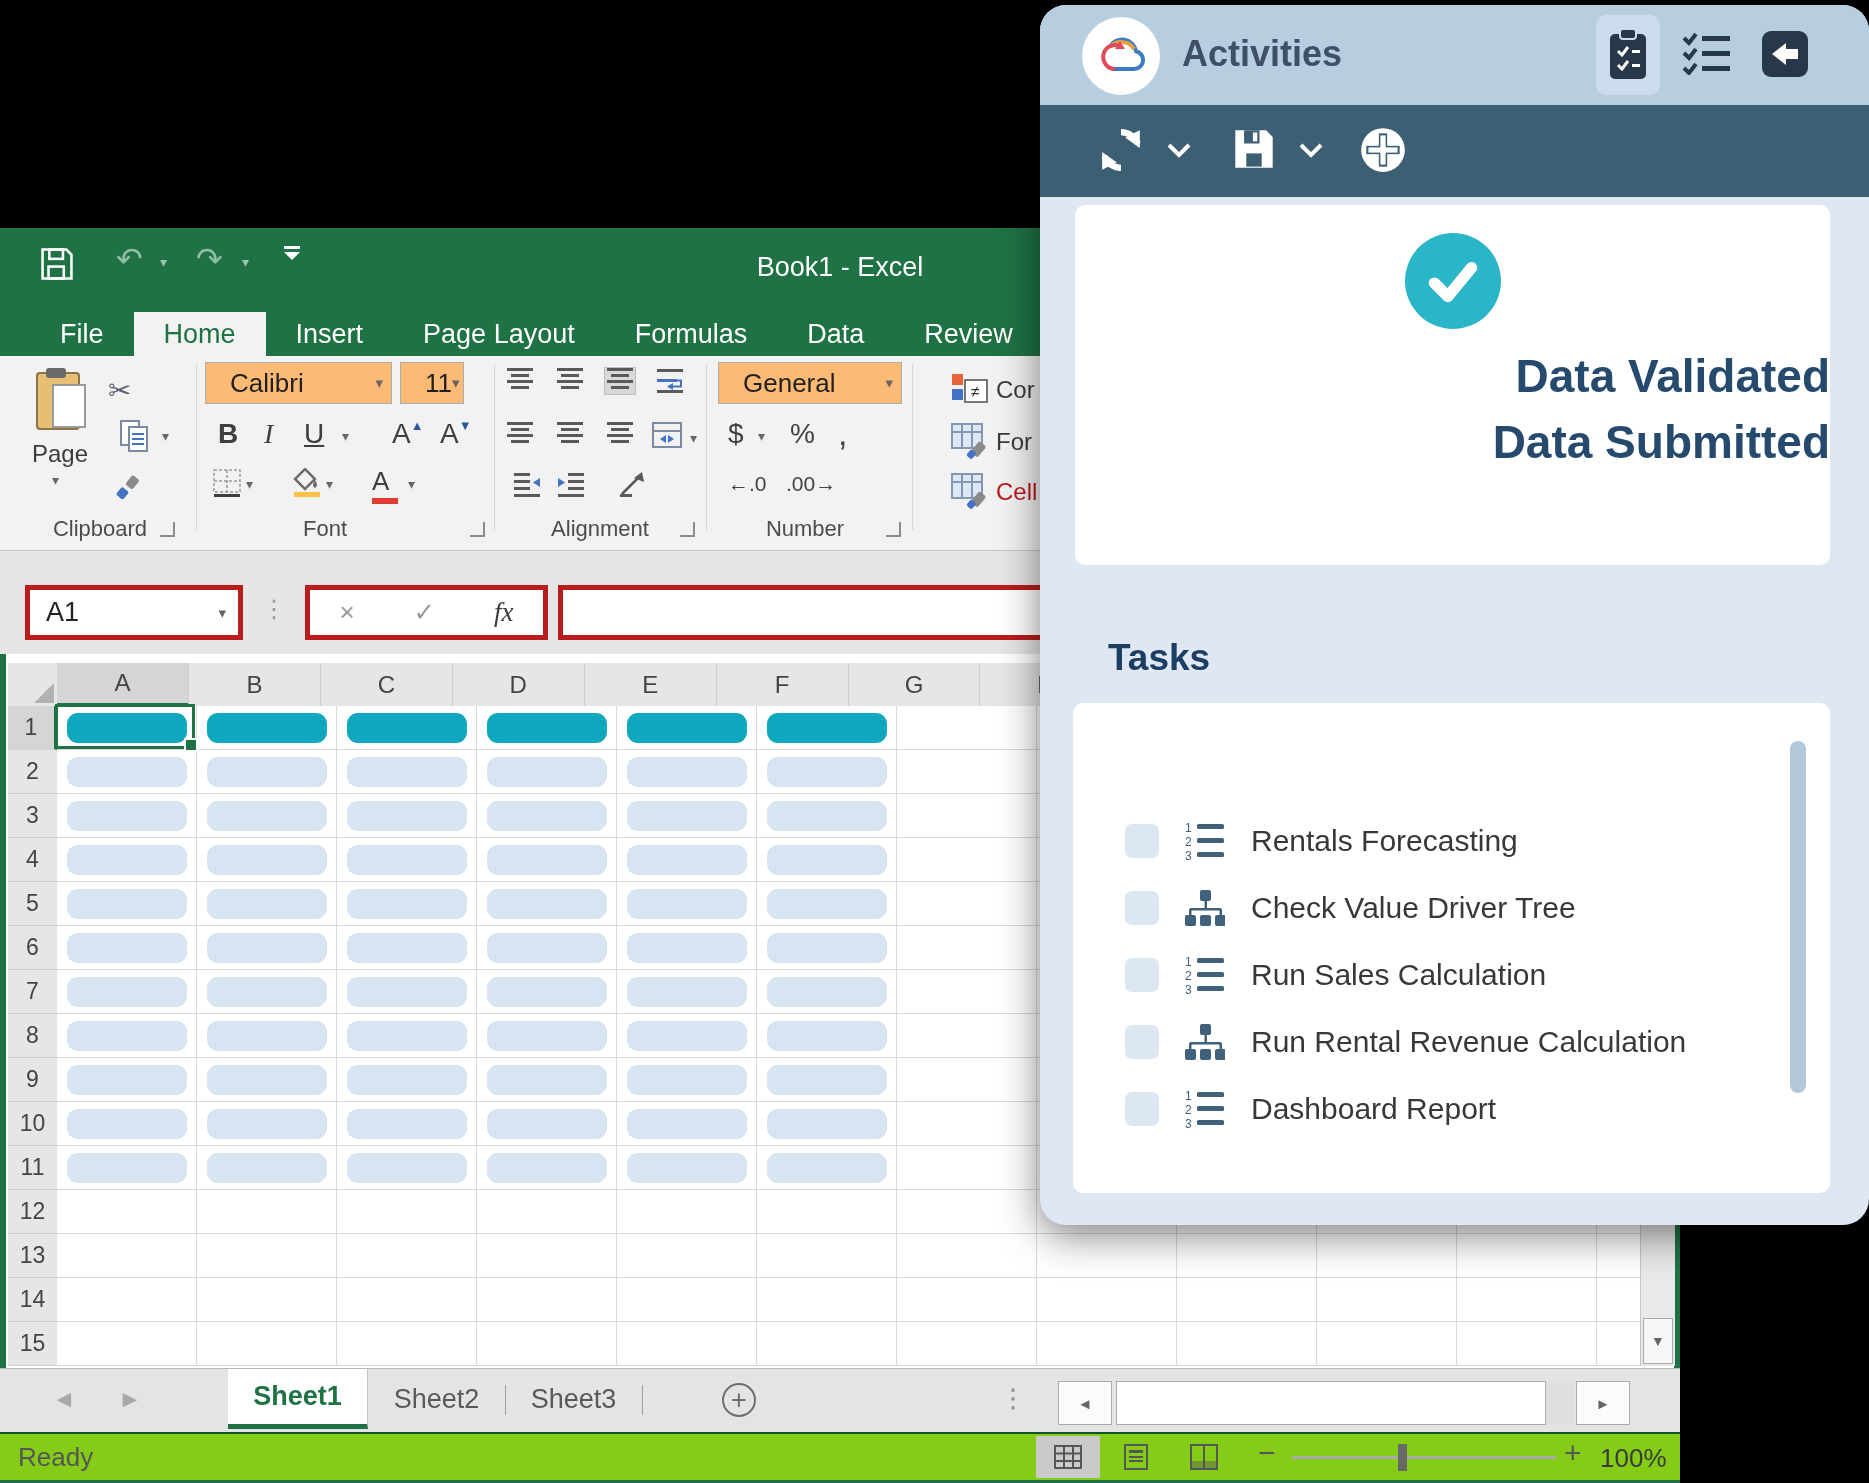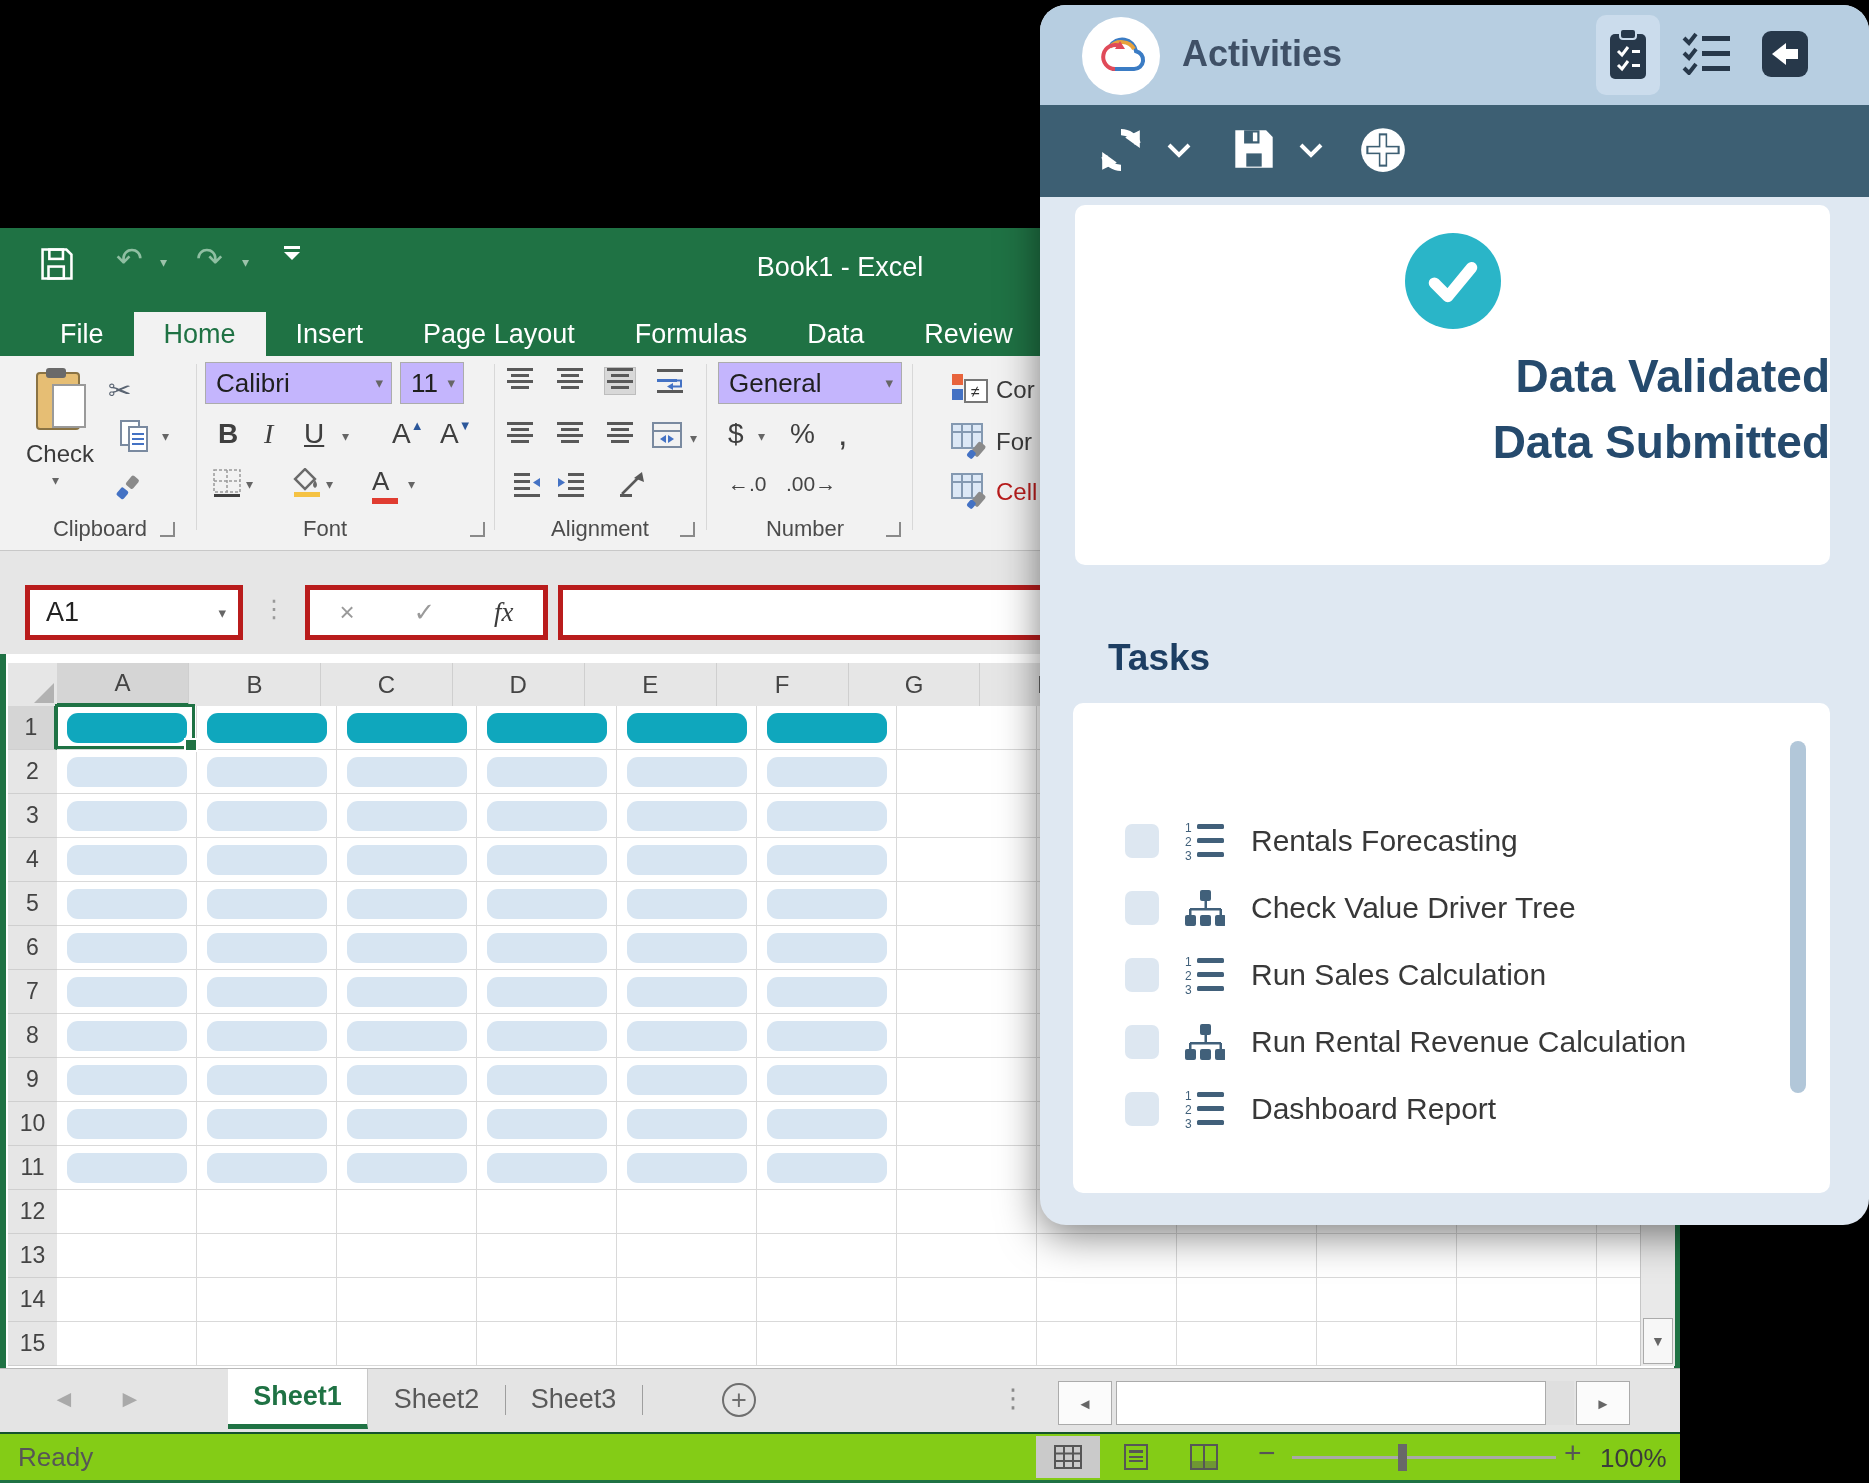--- a/index.html
+++ b/index.html
@@ -15,21 +15,21 @@
   .caret{font-size:14px;color:#9cc3ab;}
   #win-title{position:absolute;left:0;top:24px;width:1680px;text-align:center;color:#fff;font-size:27px;}
   #tabrow{position:absolute;left:0;top:82px;width:1680px;height:46px;background:var(--excel-green);display:flex;align-items:stretch;padding-left:30px;}
   .rtab{color:#fff;font-size:27px;padding:0 30px;display:flex;align-items:center;margin-top:2px;}
   .rtab.active{background:#f2f2f2;color:var(--excel-green);font-weight:400;}
   
   #ribbon{position:absolute;left:0;top:128px;width:1680px;height:194px;background:#f2f2f2;border-bottom:1px solid #c8c8c8;}
   .gsep{position:absolute;top:8px;width:1px;height:166px;background:#d8d8d8;}
   .glabel{position:absolute;top:160px;font-size:22px;color:#4c4c4c;text-align:center;}
   .dlg{position:absolute;top:166px;width:13px;height:13px;border-right:2px solid #8a8a8a;border-bottom:2px solid #8a8a8a;}
-  .combo{position:absolute;background:#c4b5fd;border:1px solid #acacac;display:flex;align-items:center;font-size:26px;color:#1f1f1f;padding-left:10px;box-sizing:border-box;}
+  .combo{position:absolute;background:#fdba74;border:1px solid #acacac;display:flex;align-items:center;font-size:26px;color:#1f1f1f;padding-left:24px;box-sizing:border-box;}
   .combo .cv{flex:1;}
   .combo .ca{color:#666;font-size:15px;padding-right:8px;}
   .ric{position:absolute;color:#444;}
   .selbox{background:#d8d8d8;outline:1px solid #bdbdbd;}
   .btxt{font-size:28px;color:#3f3f3f;}
   
   #formula-row{position:absolute;left:0;top:323px;width:1680px;height:103px;background:#e6e6e6;}
   .fbox{position:absolute;top:34px;height:55px;background:#fff;border:5px solid #b91c1c;box-sizing:border-box;display:flex;align-items:center;}
   
   #corner{position:absolute;left:8px;top:435px;width:49px;height:43px;background:#e6e6e6;border-right:1px solid #9f9f9f;border-bottom:1px solid #9f9f9f;overflow:hidden;}
@@ -290,21 +290,21 @@
 
     <div id="ribbon">
 
       <div class="ric" style="left:34px;top:12px;">
         <div style="position:relative;width:52px;height:62px;">
           <div style="position:absolute;left:2px;top:4px;width:40px;height:54px;background:#E6BE74;border:2px solid #8a7344;border-radius:4px;"></div>
           <div style="position:absolute;left:12px;top:0;width:20px;height:10px;background:#6a6a6a;border-radius:3px;"></div>
           <div style="position:absolute;left:18px;top:16px;width:30px;height:40px;background:#fff;border:2px solid #9a9a9a;"></div>
         </div>
       </div>
-      <div class="ric" style="left:26px;top:84px;width:68px;text-align:center;font-size:24px;color:#3b3b3b;">Check</div>
+      <div class="ric" style="left:26px;top:84px;width:68px;text-align:center;font-size:24px;color:#3b3b3b;">Page</div>
       <div class="ric caret" style="left:52px;top:116px;color:#666;">▾</div>
       <div class="ric" style="left:108px;top:18px;font-size:28px;color:#5a6472;">✂</div>
       <svg class="ric" style="left:120px;top:64px;width:30px;height:32px;">
           <use href="#sym-copy"></use>
         </svg>
       <div class="ric caret" style="left:162px;top:72px;color:#666;">▾</div>
       <svg class="ric" style="left:112px;top:118px;width:30px;height:30px;">
           <use href="#sym-brush"></use>
         </svg>
       <div class="glabel" style="left:40px;width:120px;">Clipboard</div>

